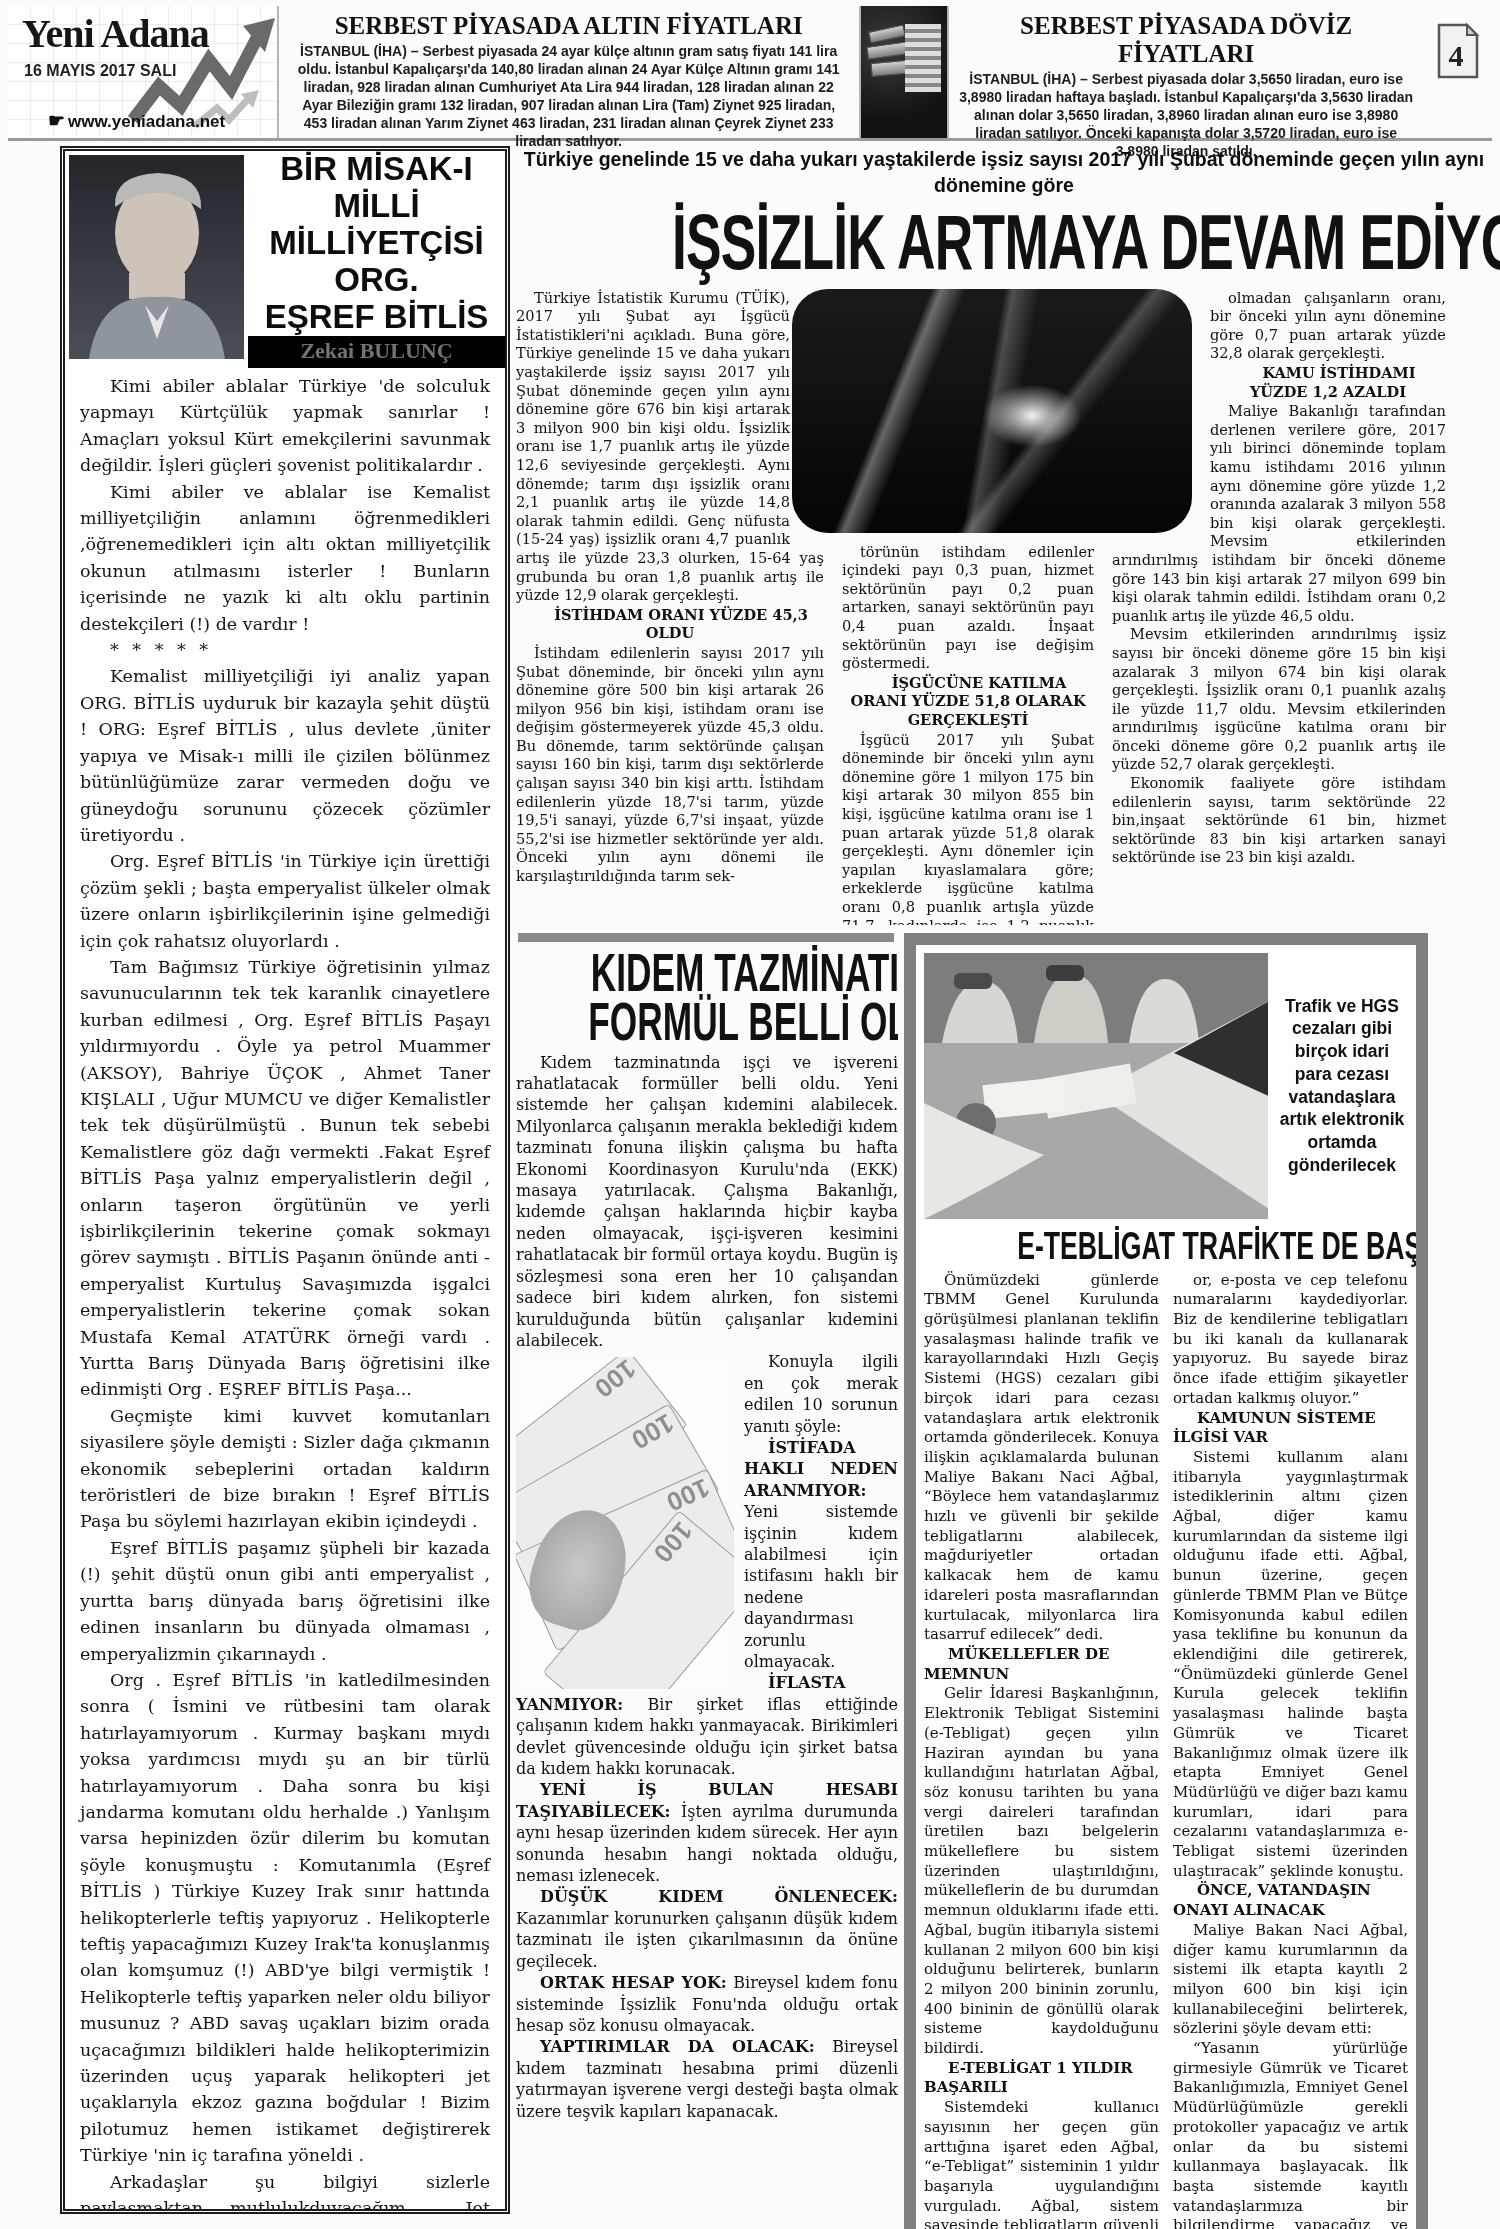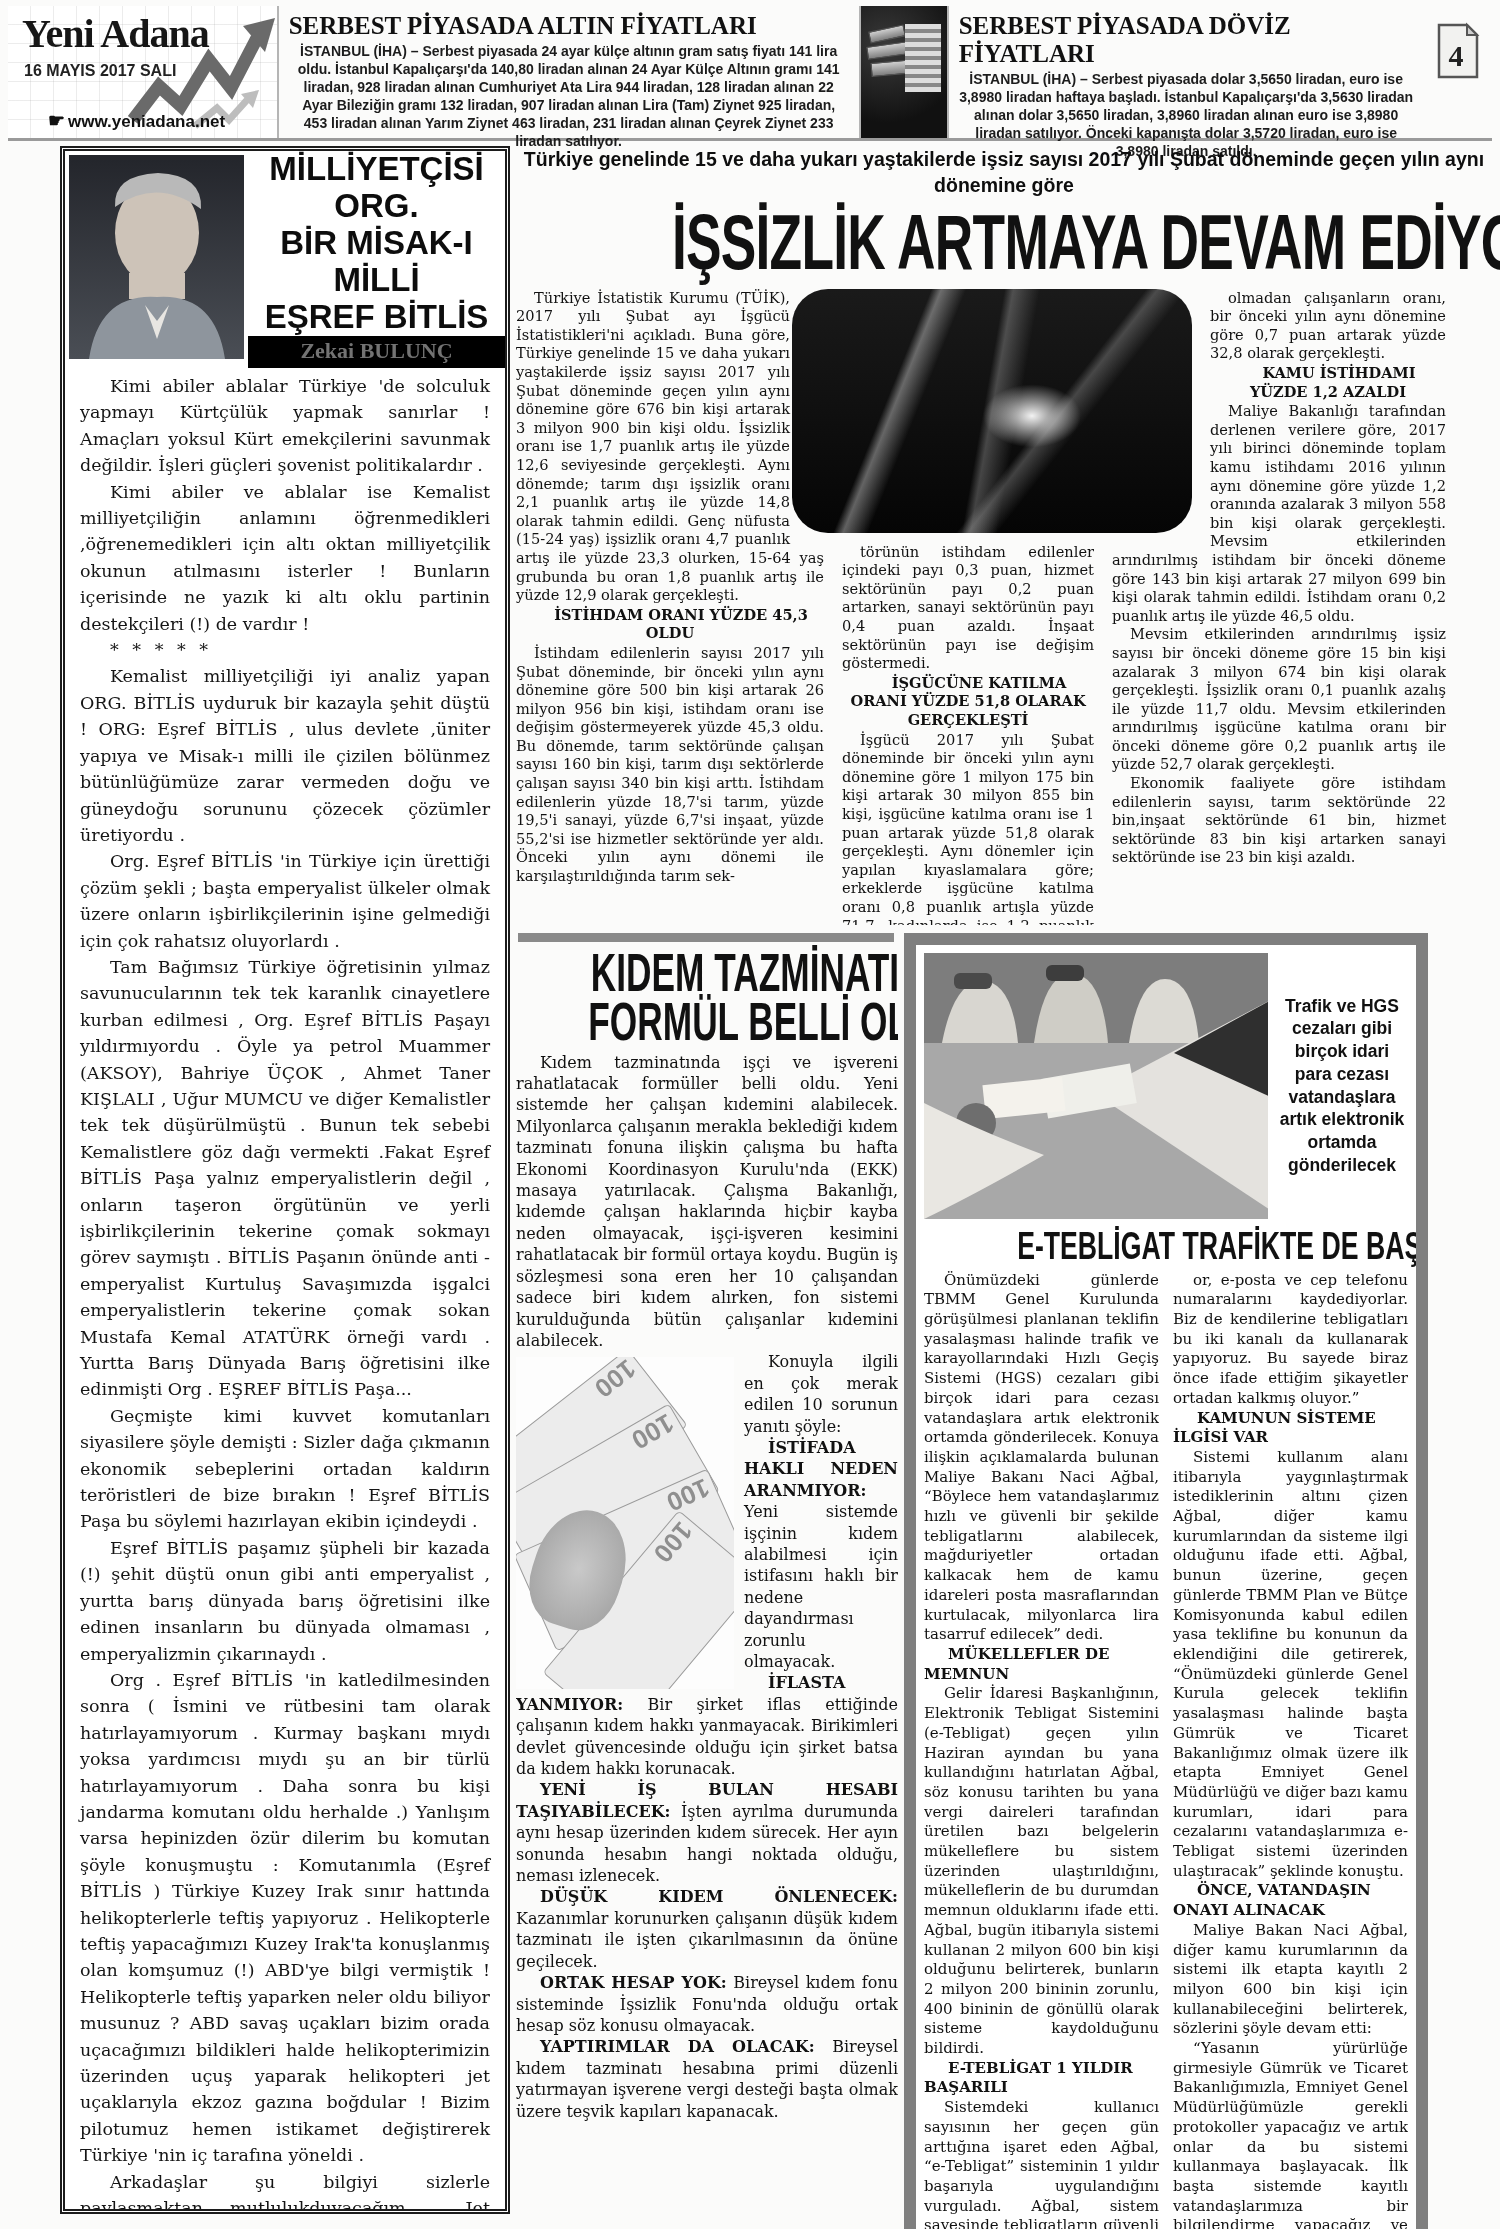--- a/index.html
+++ b/index.html
@@ -15,21 +15,21 @@
   .logo-name{position:absolute;left:14px;top:4px;font-family:"Liberation Serif",serif;
        font-weight:bold;font-size:40px;letter-spacing:-1px;color:#161616;}
   .logo-date{position:absolute;left:16px;top:56px;font-family:"Liberation Sans",sans-serif;
        font-weight:bold;font-size:16px;color:#222;}
   .logo-web{position:absolute;left:40px;bottom:6px;font-family:"Liberation Sans",sans-serif;
        font-weight:bold;font-size:17px;color:#111;}
   .hand{font-size:19px;margin-right:3px;}
   .logo-arrow{position:absolute;right:2px;top:2px;}
   .pricebox{flex:0 0 auto;padding:4px 10px 2px;border-left:2px solid #b5b5b5;display:flex;flex-direction:column;}
   .gold{width:560px;} .fx{width:455px;}
-  .pb-title{font-family:"Liberation Serif",serif;font-weight:bold;font-size:25px;
+  .pb-title{font-family:"Liberation Serif",serif;font-weight:bold;font-size:25px;text-align:center;
        letter-spacing:0;margin:2px 0 3px;}
   .pb-body{font-family:"Liberation Sans",sans-serif;font-weight:bold;font-size:14px;line-height:1.28;
        text-align:center;color:#1c1c1c;}
   .gold-photo{width:88px;border-left:2px solid #b5b5b5;background:
        radial-gradient(circle at 30% 30%,#3a3a3a,#111 70%);position:relative;overflow:hidden;}
   .gbar{position:absolute;background:linear-gradient(#cfcfcf,#7e7e7e);border:1px solid #555;}
   .pagenum{width:70px;display:flex;align-items:flex-start;justify-content:center;padding-top:16px;}
   
   .opinion{position:absolute;left:60px;top:146px;width:450px;height:2068px;border:5px double #1c1c1c;
        background:#fff;box-sizing:border-box;overflow:hidden;}
@@ -141,22 +141,22 @@
         <svg width="175" height="204" viewBox="0 0 175 204">
           <ellipse cx="88" cy="78" rx="42" ry="52" fill="#cdc3b8"></ellipse>
           <rect x="60" y="118" width="56" height="26" fill="#cdc3b8"></rect>
           <path d="M20 204 q10-66 68-62 q58-4 68 62 z" fill="#8e959d"></path>
           <path d="M46 52 q42-30 86 2 q2-34-43-36 q-45 2-43 34z" fill="#b9b9b9"></path>
           <path d="M76 150 l12 16 l12-16 l-12 34 z" fill="#e8e6e2"></path>
         </svg>
       </div>
       <div class="op-right">
         <div class="op-title">
+          <span>BİR MİSAK-I MİLLİ</span>
           <span>MİLLİYETÇİSİ  ORG.</span>
-          <span>BİR MİSAK-I MİLLİ</span>
           <span>EŞREF BİTLİS</span>
         </div>
         <div class="op-author">Zekai BULUNÇ</div>
       </div>
     </div>
     <div class="op-body">
       <p>Kimi abiler ablalar Türkiye 'de solculuk yapmayı Kürtçülük yapmak sanırlar ! Amaçları yoksul Kürt emekçilerini savunmak değildir. İşleri güçleri şovenist politikalardır .</p>
       <p>Kimi abiler ve ablalar ise Kemalist milliyetçiliğin anlamını öğrenmedikleri ,öğrenemedikleri için altı oktan milliyetçilik okunun atılmasını isterler ! Bunların içerisinde ne yazık ki altı oklu partinin destekçileri (!) de vardır !</p>
       <p class="stars">* * * * *</p>
       <p>Kemalist milliyetçiliği iyi analiz yapan ORG. BİTLİS uyduruk bir kazayla şehit düştü ! ORG: Eşref BİTLİS , ulus devlete ,üniter yapıya  ve Misak-ı milli ile çizilen bölünmez bütünlüğümüze zarar vermeden doğu ve güneydoğu sorununu çözecek çözümler üretiyordu .</p>

